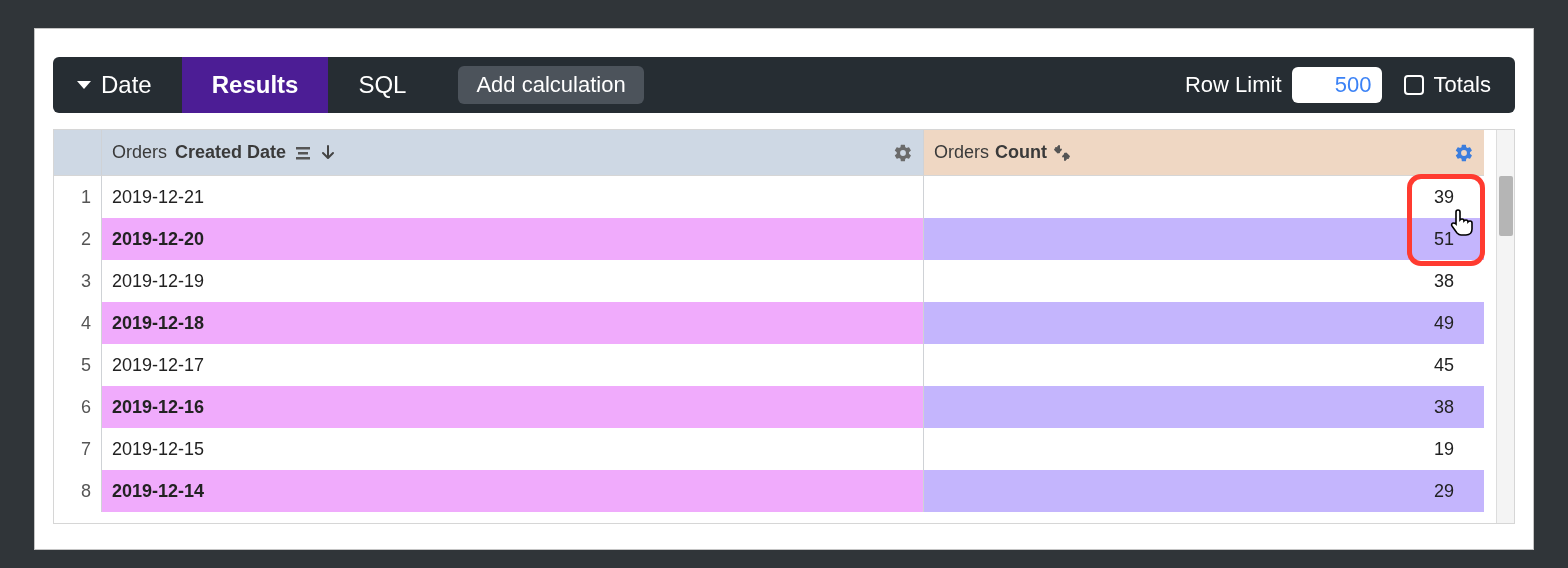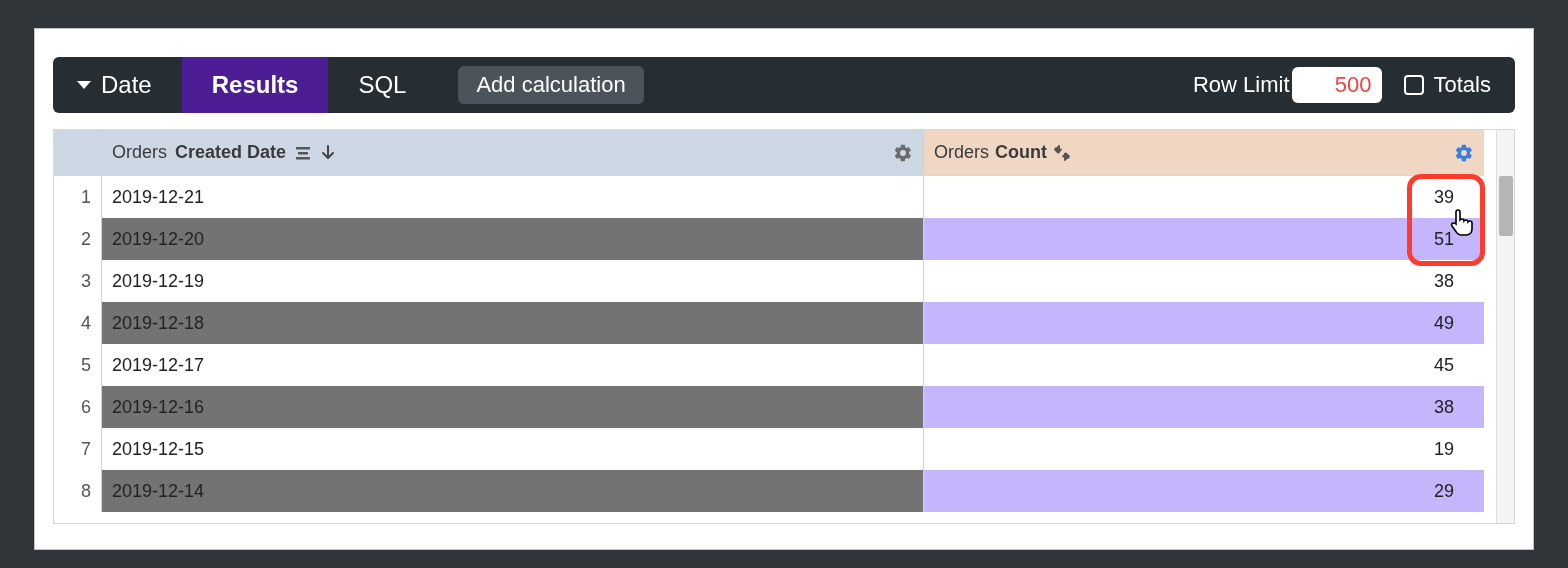--- a/index.html
+++ b/index.html
@@ -53,33 +53,33 @@
     background: #4C535B;
     border-radius: 6px;
     padding: 6px 18px;
     font-size: 22px;
     cursor: pointer;
   }
   .spacer { flex: 1; }
   .row-limit {
     display: flex;
     align-items: center;
-    gap: 2px;
+    gap: 10px;
     font-size: 22px;
   }
   .row-limit input {
     width: 90px;
     height: 36px;
     border-radius: 6px;
     border: none;
     font-size: 22px;
     padding: 2px 10px;
     text-align: right;
     background: #fff;
-    color: #ef4444;
+    color: #3b82f6;
   }
   .totals {
     display: flex;
     align-items: center;
     gap: 10px;
     font-size: 22px;
     padding: 0 24px 0 22px;
   }
   .checkbox {
     width: 20px; height: 20px;
@@ -139,21 +139,21 @@
   .cell.dim {
     border-right: 1px solid #cfd2d6;
     background: #fff;
   }
   .cell.mea {
     justify-content: flex-end;
     background: #fff;
     padding-right: 30px;
   }
   .row-alt .cell.rownum { background: #fff; }
-  .row-alt .cell.dim { background: #737373; }
+  .row-alt .cell.dim { background: #f0abfc; font-weight: bold; }
   .row-alt .cell.mea { background: #c4b5fd; }
 
   
   .icon { display: inline-flex; }
   svg { display: block; }
 
   
   .vscroll {
     position: absolute;
     right: 0; top: 0;

